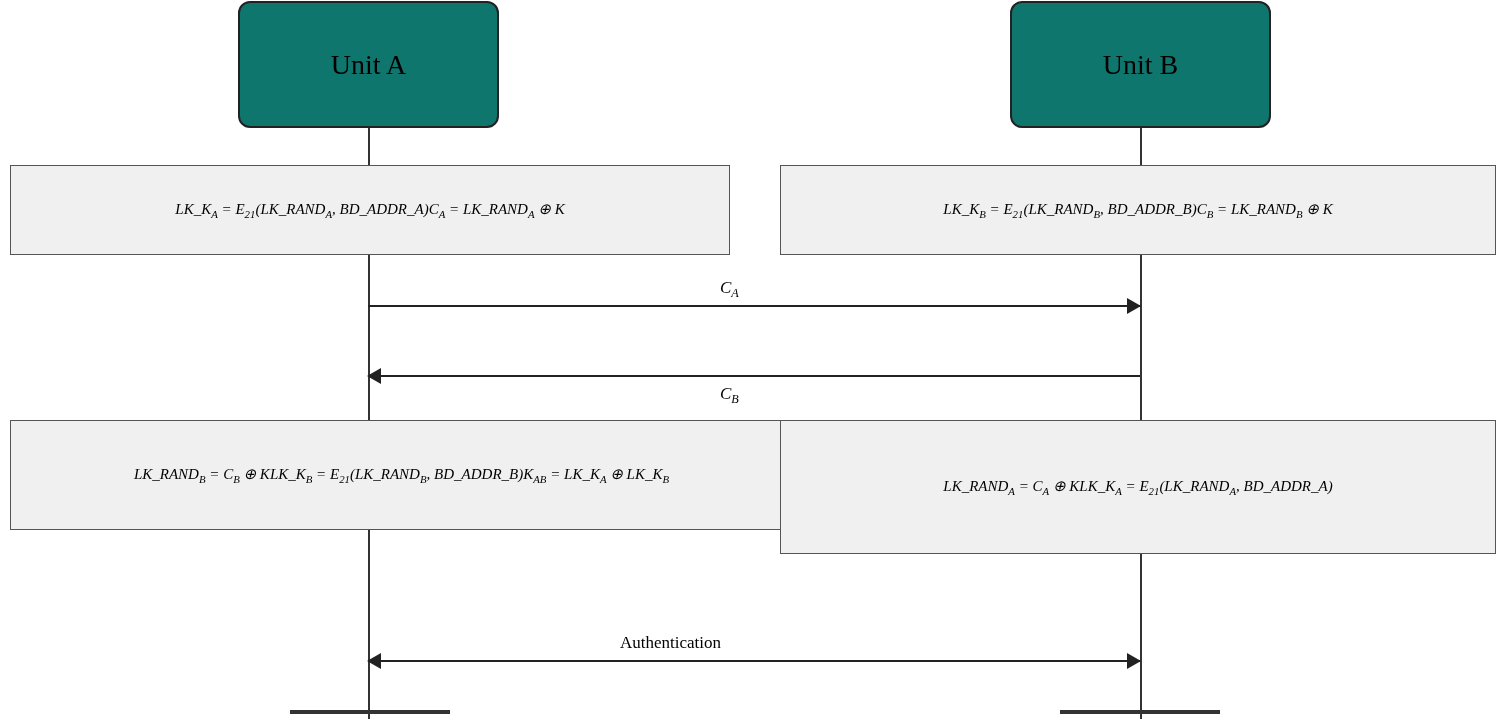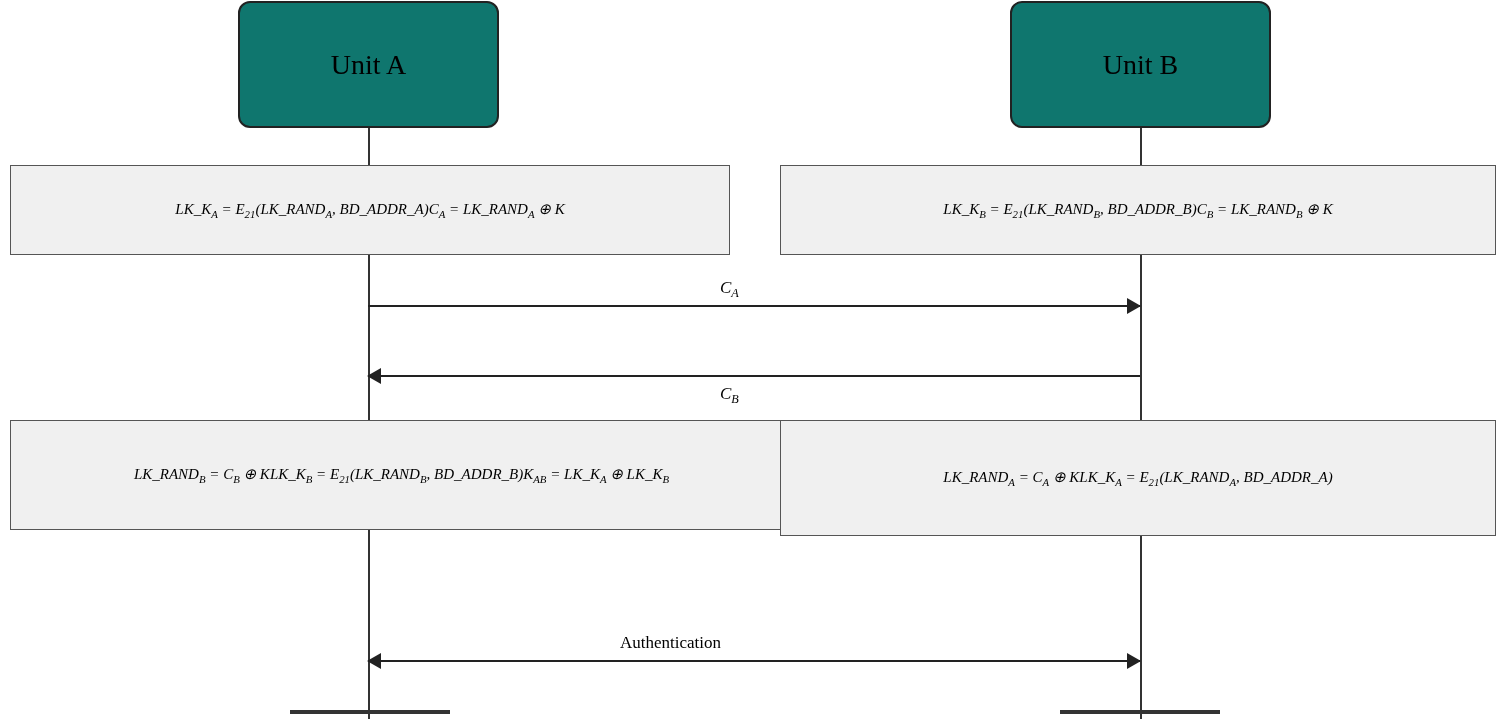--- a/index.html
+++ b/index.html
@@ -167,21 +167,21 @@
       <i>LK_RAND<sub>B</sub></i> = <i>C<sub>B</sub></i> ⊕ <i>K</i>
     </div>
     <div>
       <i>LK_K<sub>B</sub></i> = <i>E<sub>21</sub>(LK_RAND<sub>B</sub>, BD_ADDR_B)</i>
     </div>
     <div>
       <i>K<sub>AB</sub></i> = <i>LK_K<sub>A</sub></i> ⊕ <i>LK_K<sub>B</sub></i>
     </div>
   </div>
 
-  <div class="comp-box" style="left:780px; top:420px; width:716px; height:116px;">
+  <div class="comp-box" style="left:780px; top:420px; width:716px; height:134px;">
     <div>
       <i>LK_RAND<sub>A</sub></i> = <i>C<sub>A</sub></i> ⊕ <i>K</i>
     </div>
     <div>
       <i>LK_K<sub>A</sub></i> = <i>E<sub>21</sub>(LK_RAND<sub>A</sub>, BD_ADDR_A)</i>
     </div>
   </div>
 
   <div class="arrow-line arrow-both" style="left:368px; top:660px; width:772px;"></div>
   <div class="arrow-label" style="left:620px; top:633px; font-style: normal; font-size:17px;">Authentication</div>

